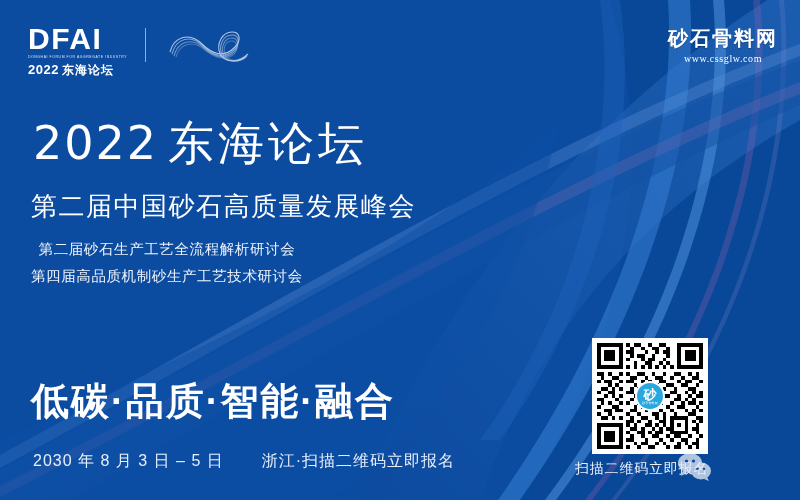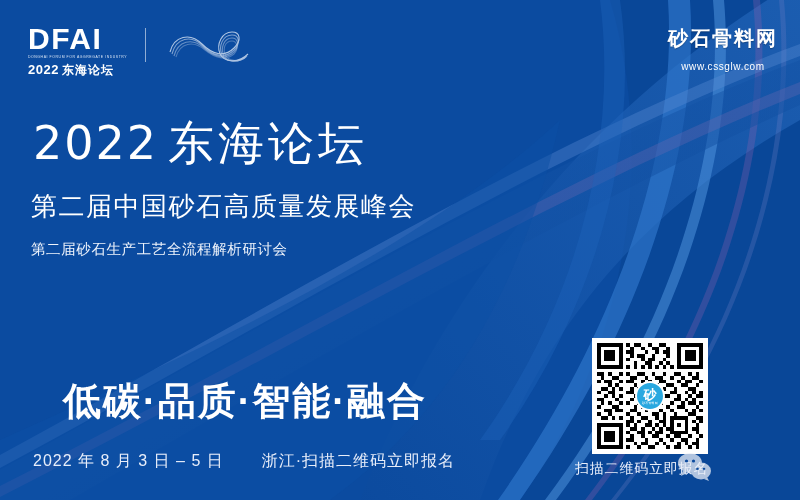--- a/index.html
+++ b/index.html
@@ -55,23 +55,23 @@
   }
   .wave-logo { position:absolute; left:164px; top:24px; width:92px; height:44px; }
 
   .brand-right { position:absolute; right:22px; top:26px; text-align:center; }
   .brand-cn {
     color:#ffffff; font-size:20px; font-weight:700; letter-spacing:2px;
     line-height:24px; white-space:nowrap;
     text-shadow:0 1px 1px rgba(0,0,0,.25);
   }
   .brand-url {
-    margin-top:11px;
+    margin-top:3px;
     color:#ffffff; font-size:10px; letter-spacing:.6px;
-    font-family:Liberation Sans, sans-serif;
+    font-family:Liberation Serif, serif;
     white-space:nowrap;
   }
 
   
   .title {
     position:absolute; left:33px; top:117px;
     color:#ffffff;
     font-size:46px; font-weight:400;
     letter-spacing:2px; line-height:52px;
     white-space:nowrap;
@@ -94,21 +94,20 @@
     letter-spacing:.6px; line-height:27px;
     white-space:nowrap;
   }
 
   .slogan {
     position:absolute; left:31px; top:378px;
     color:#ffffff;
     font-size:38px; font-weight:700;
     letter-spacing:2px; line-height:46px;
     white-space:nowrap;
-    margin-left:32px;
   }
 
   .footline { position:absolute; left:33px; top:450px; white-space:nowrap; }
   .footline span {
     color:#e8eefa;
     font-size:16px; letter-spacing:1px; line-height:22px;
     vertical-align:middle;
   }
   .foot-date { margin-right:38px; }
 
@@ -224,26 +223,27 @@
   </div>
 
   <div class="title">
     <span>2022</span><span class="cn">东海论坛</span>
   </div>
 
   <div class="subtitle">第二届中国砂石高质量发展峰会</div>
 
   <div class="bullets">
     <div class="bullet">第二届砂石生产工艺全流程解析研讨会</div>
+    <div class="bullet">第四届高品质机制砂生产工艺技术研讨会</div>
   </div>
 
   <div class="slogan">低碳·品质·智能·融合</div>
 
   <div class="footline">
-    <span class="foot-date">2022 年 8 月 3 日 – 5 日</span><span>浙江·扫描二维码立即报名</span>
+    <span class="foot-date">2030 年 8 月 3 日 – 5 日</span><span>浙江·扫描二维码立即报名</span>
   </div>
 
   <div class="qr-wrap">
     <div class="qr-card">
       <svg class="qr-canvas" viewBox="0 0 29 29" shape-rendering="crispEdges">
         <rect width="29" height="29" fill="#ffffff"></rect>
         <g fill="#000000">
 
           <rect x="0" y="0" width="7" height="1"></rect>
             <rect x="0" y="6" width="7" height="1"></rect>

